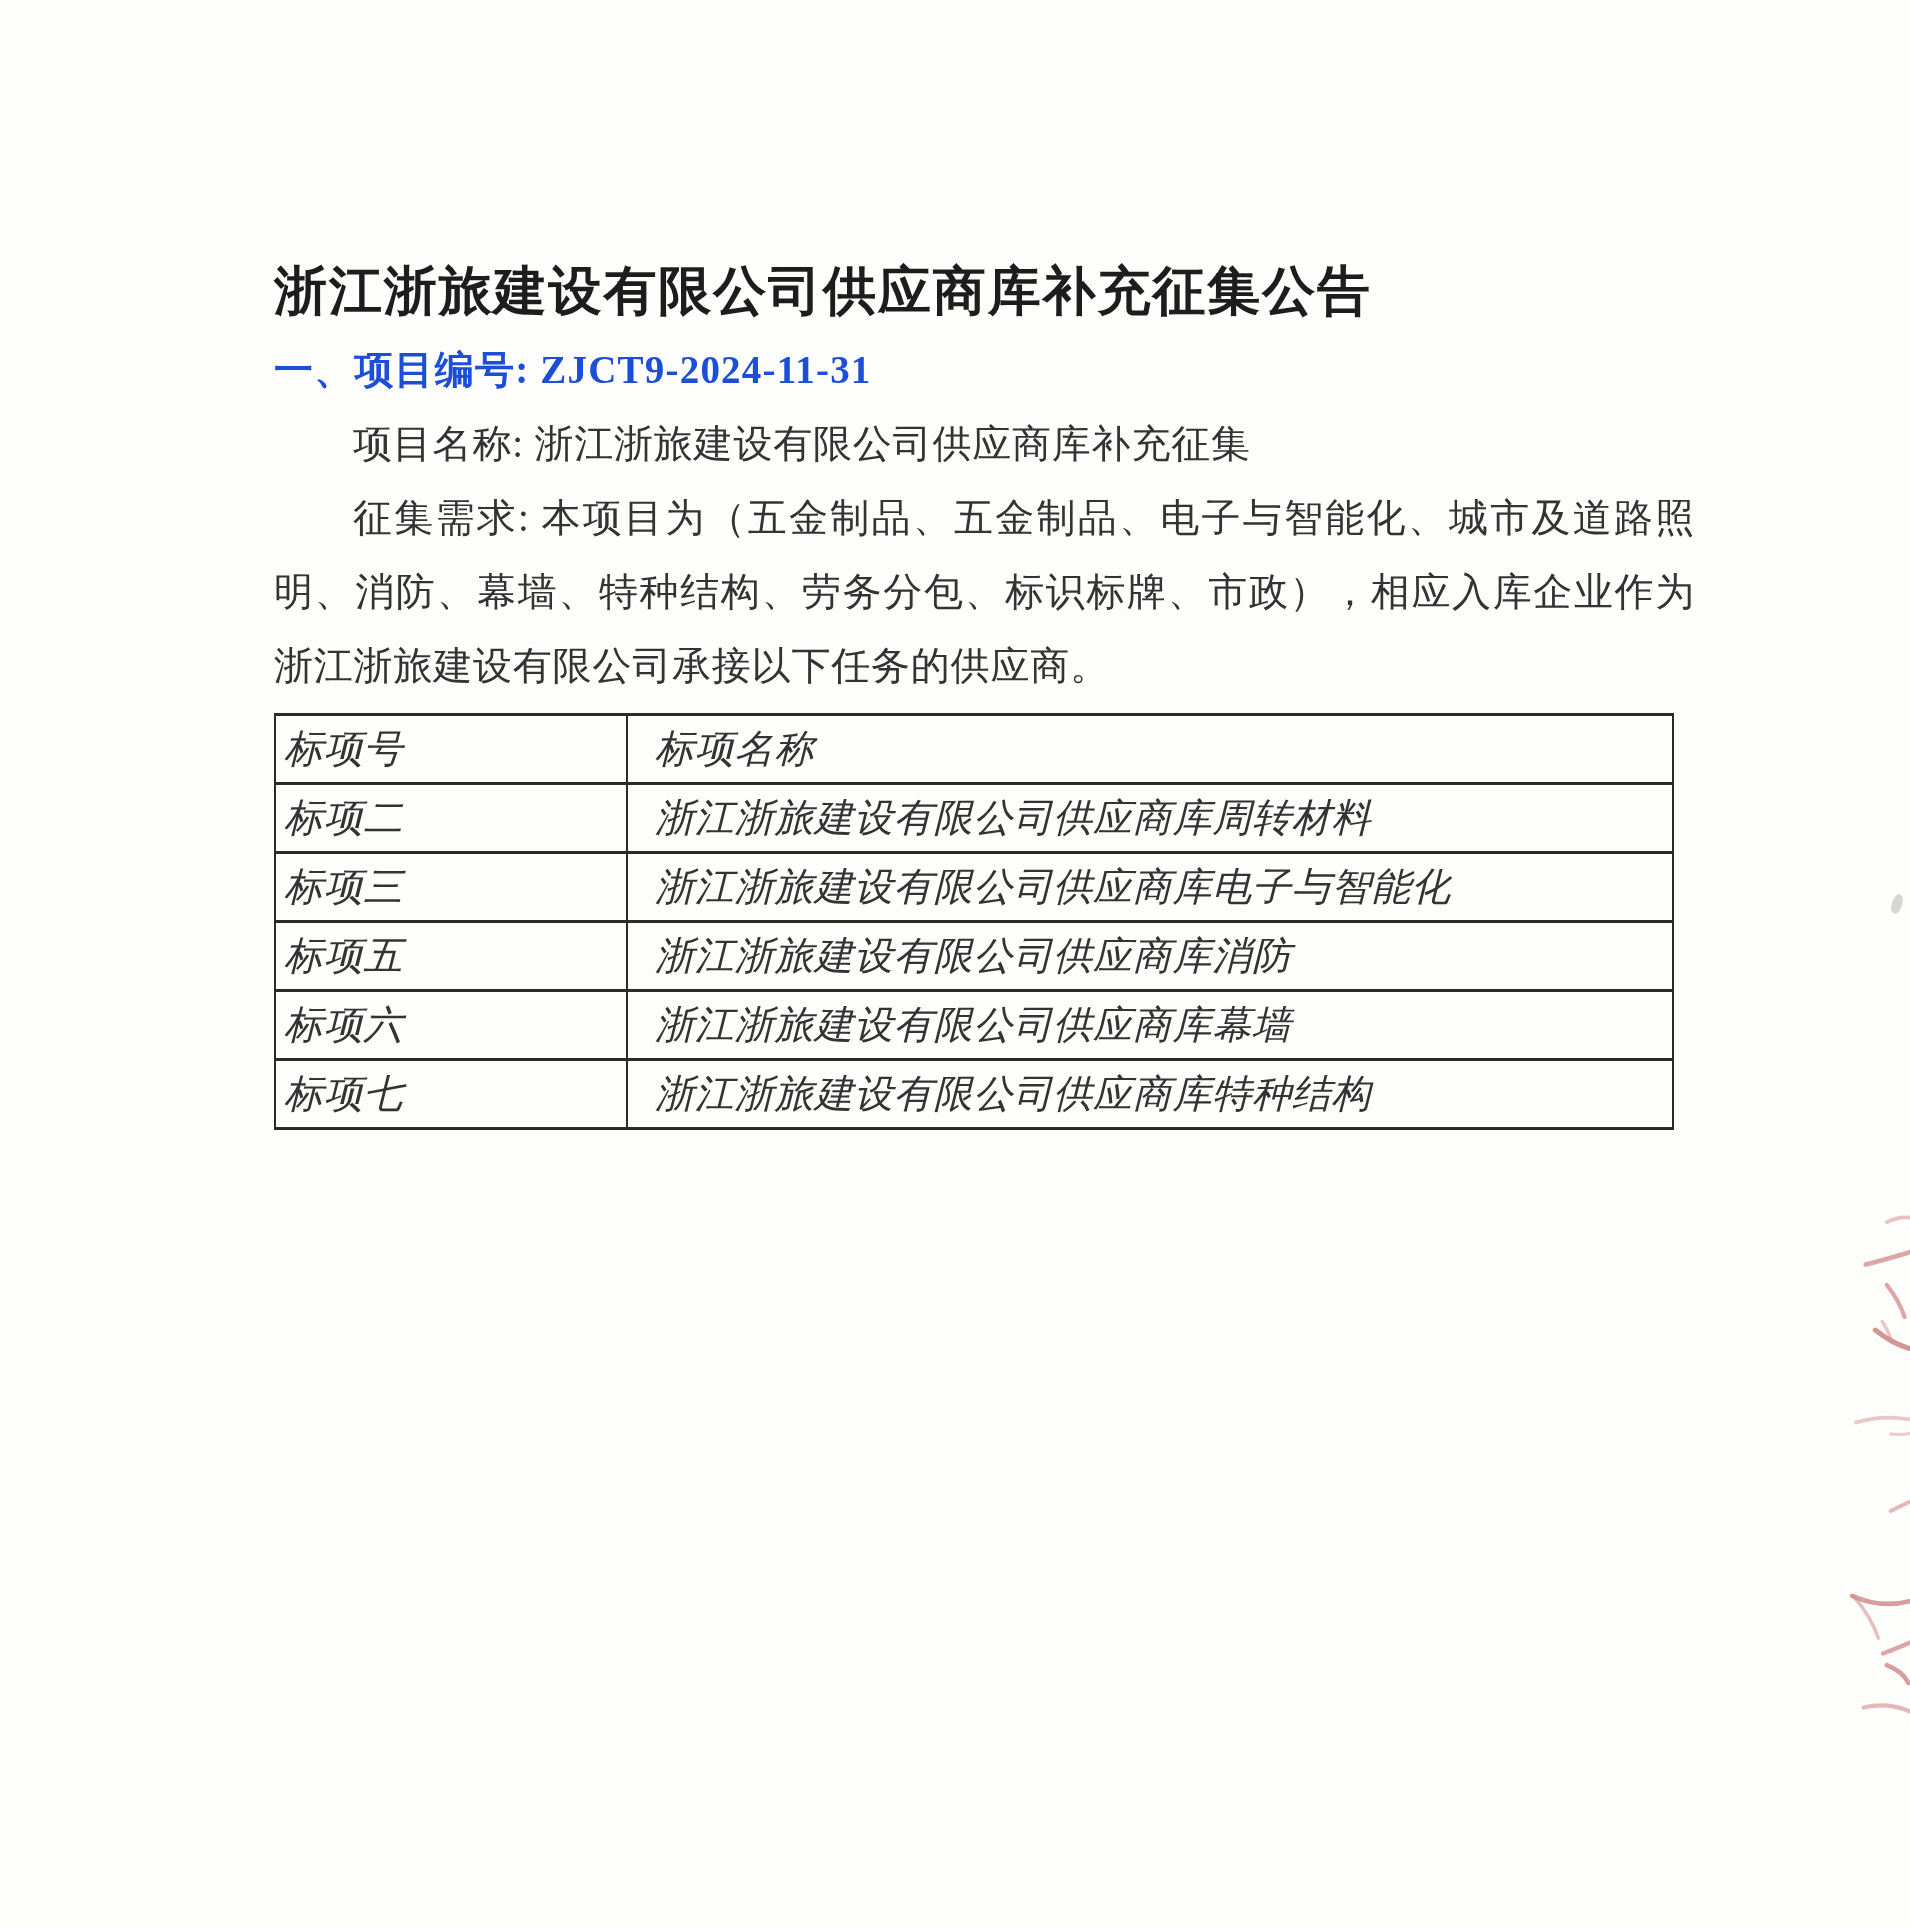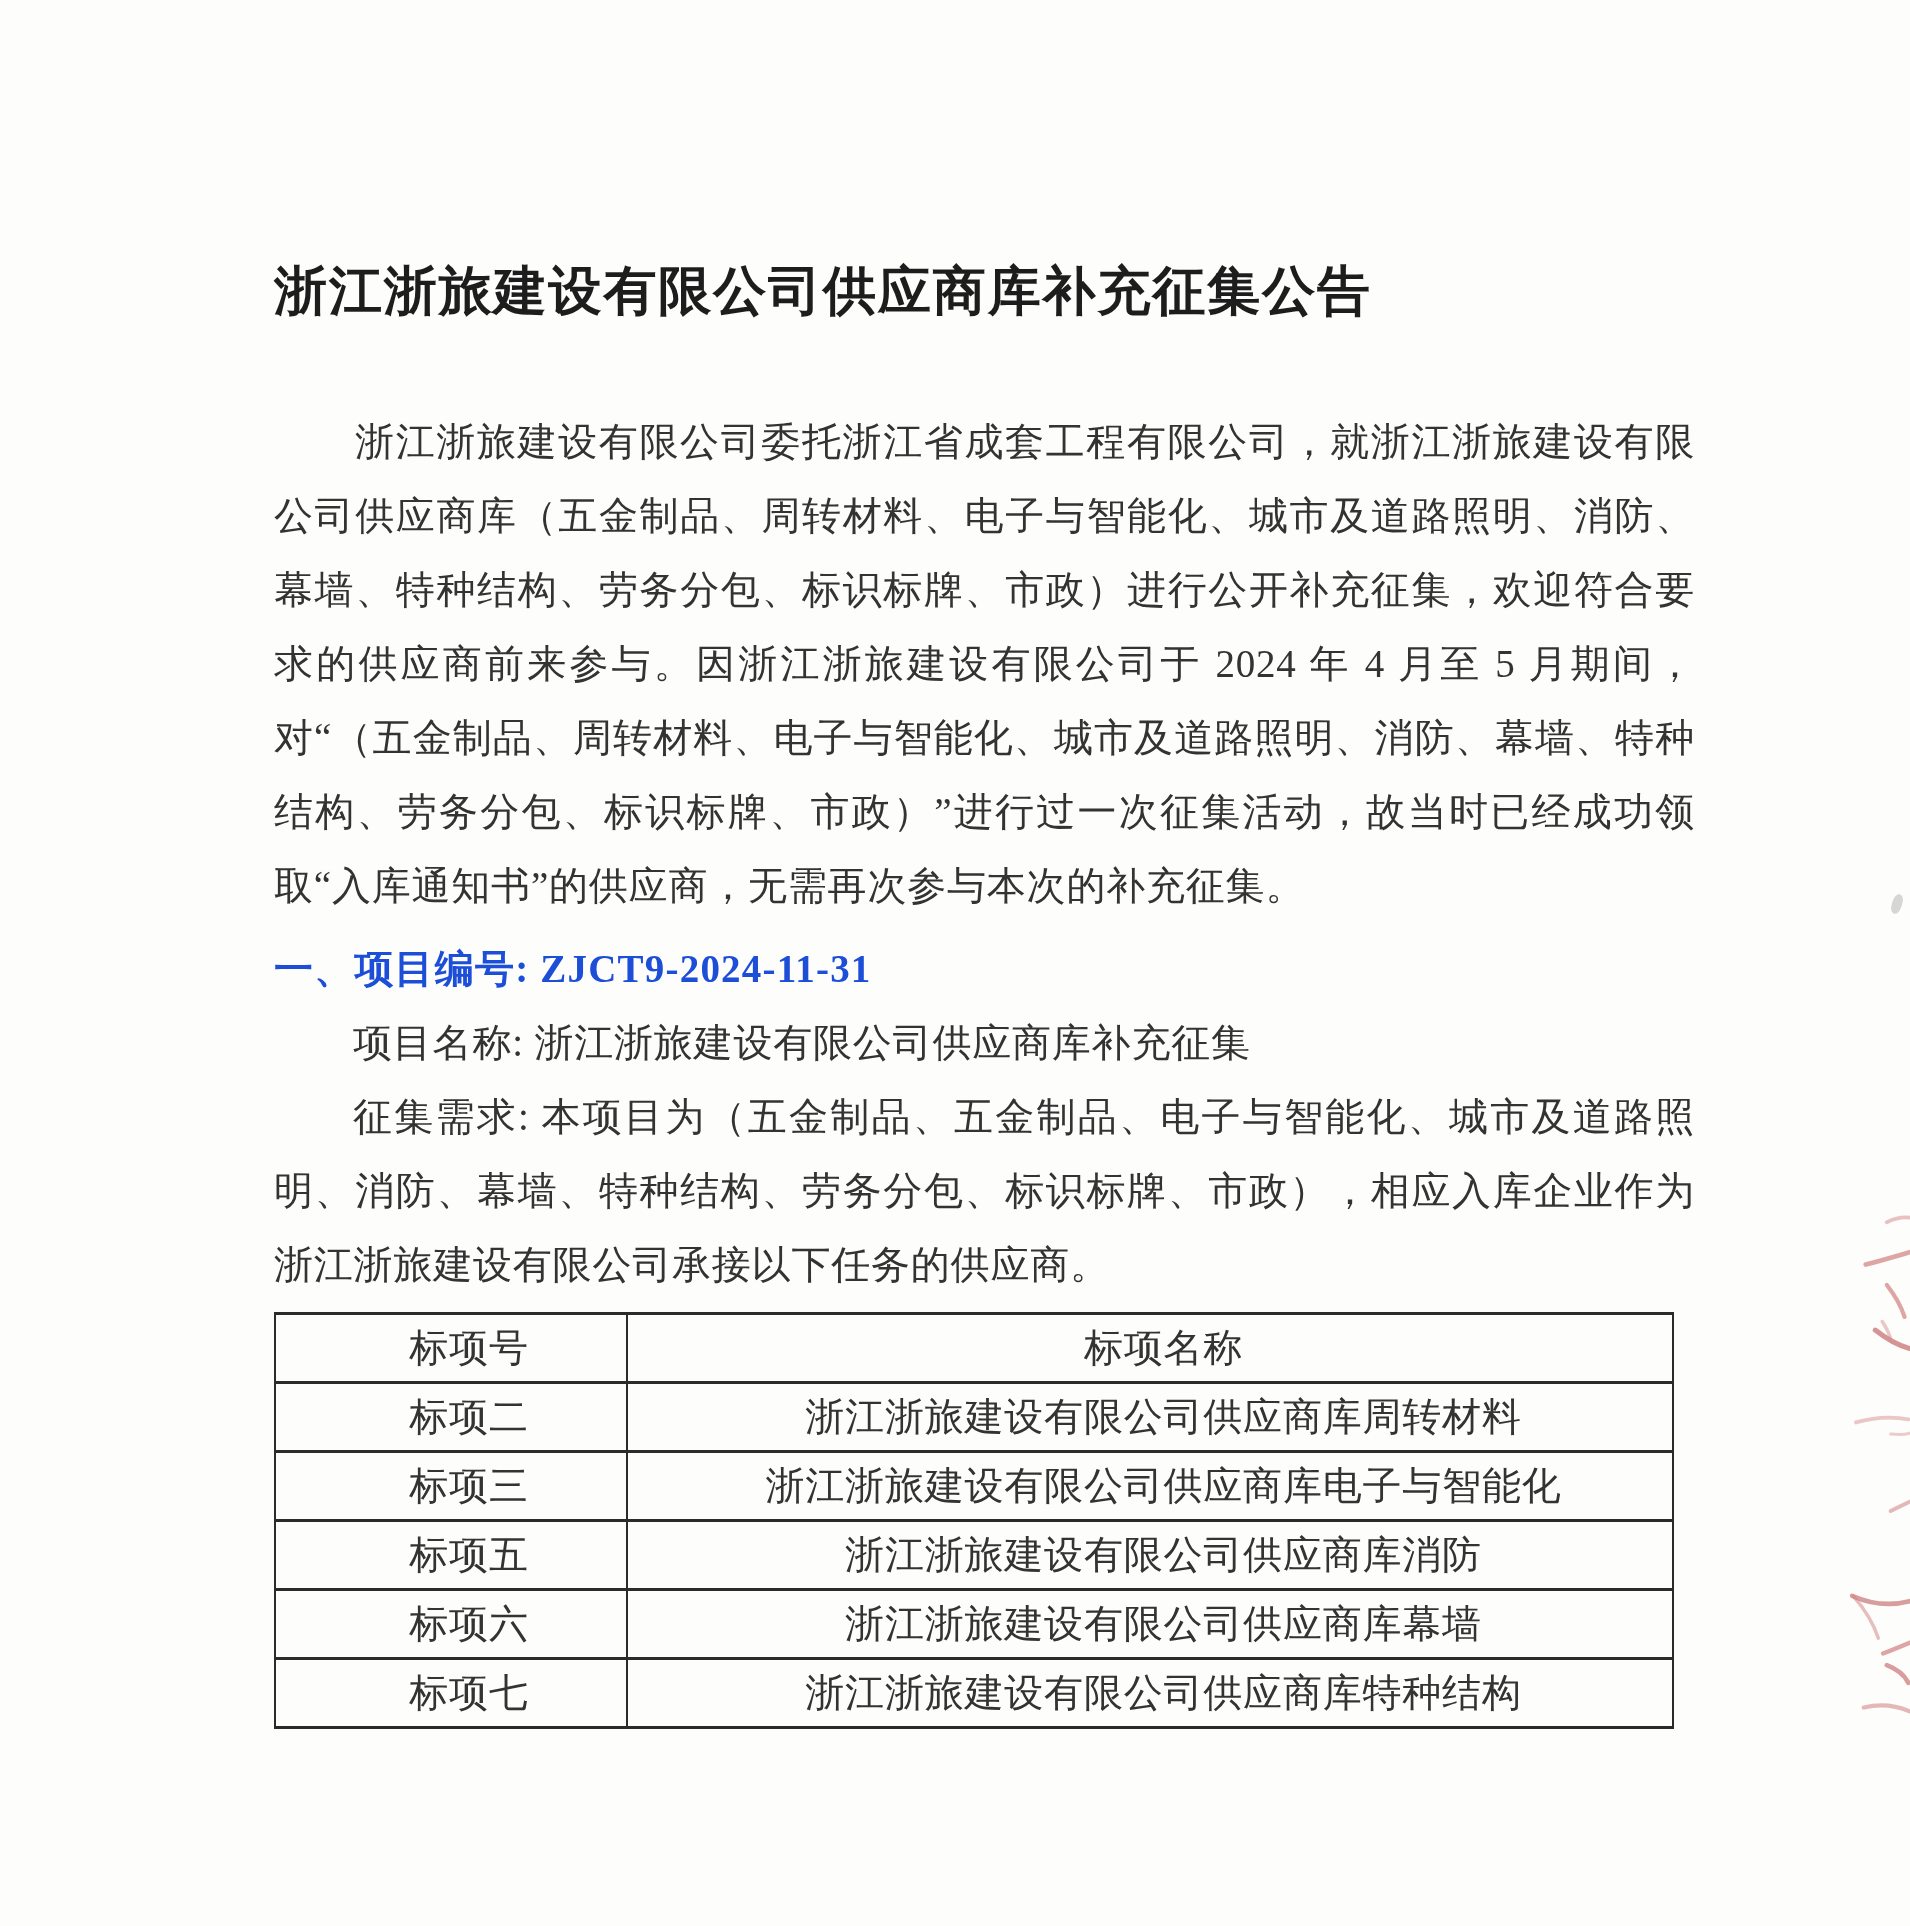--- a/index.html
+++ b/index.html
@@ -59,25 +59,26 @@
   }
   table.bid-table th,
   table.bid-table td {
     border: 2.3px solid #2b2b2b;
     border-top-width: 3.5px;
     border-bottom-width: 3.5px;
     height: 69px;
     font-size: 39px;
     font-weight: 400;
     letter-spacing: 0.8px;
-    text-align: center;
+    text-align: left;
     vertical-align: middle;
     color: #333333;
-    padding: 0 0 0 36px;
+    padding: 0 0 0 8px;
     box-sizing: border-box;
+    font-style: italic;
   }
   table.bid-table th.col-name,
   table.bid-table td.col-name {
     padding-left: 27px;
   }
   table.bid-table col.c-no   { width: 352px; }
   table.bid-table col.c-name { width: 1046px; }
   .red-marks {
     position: absolute;
     top: 1206px;
@@ -98,21 +99,20 @@
     transform: rotate(18deg);
   }
 </style>
 </head>
 <body>
 
 <div class="page">
 
   <h1 class="doc-title">浙江浙旅建设有限公司供应商库补充征集公告</h1>
 
-  <p class="para intro">浙江浙旅建设有限公司委托浙江省成套工程有限公司，就浙江浙旅建设有限公司供应商库（五金制品、周转材料、电子与智能化、城市及道路照明、消防、幕墙、特种结构、劳务分包、标识标牌、市政）进行公开补充征集，欢迎符合要求的供应商前来参与。因浙江浙旅建设有限公司于 2024 年 4 月至 5 月期间，对“（五金制品、周转材料、电子与智能化、城市及道路照明、消防、幕墙、特种结构、劳务分包、标识标牌、市政）”进行过一次征集活动，故当时已经成功领取“入库通知书”的供应商，无需再次参与本次的补充征集。</p>
 
   <p class="heading">一、项目编号: ZJCT9-2024-11-31</p>
 
 
   <p class="para sub-indent">项目名称: 浙江浙旅建设有限公司供应商库补充征集</p>
 
   <p class="para sub-indent">征集需求: 本项目为（五金制品、五金制品、电子与智能化、城市及道路照明、消防、幕墙、特种结构、劳务分包、标识标牌、市政），相应入库企业作为浙江浙旅建设有限公司承接以下任务的供应商。</p>
 
   <table class="bid-table">
     <colgroup>

